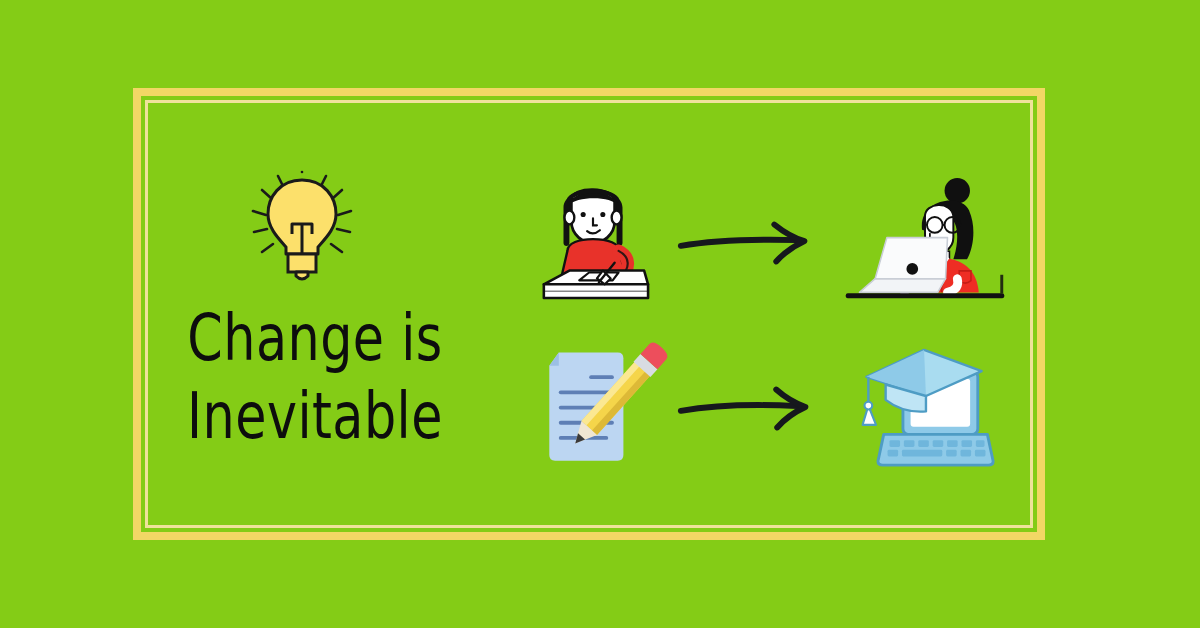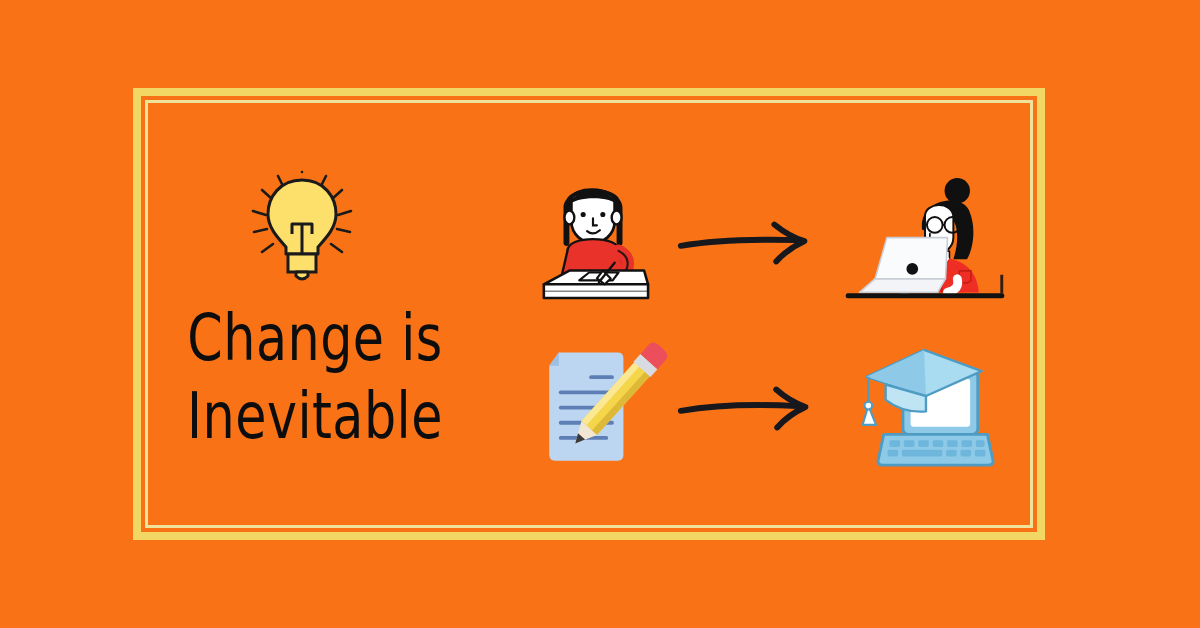--- a/index.html
+++ b/index.html
@@ -11,21 +11,21 @@
   body {
     font-family: "Liberation Sans", sans-serif;
   }
 
   
   .poster {
     position: relative;
     width: 1200px;
     height: 628px;
     overflow: hidden;
-    background: #f97316;
+    background: #84cc16;
   }
 
   
   .frame-outer {
     position: absolute;
     left: 133px;
     top: 88px;
     width: 912px;
     height: 452px;
     border: 8px solid #F2D765;

